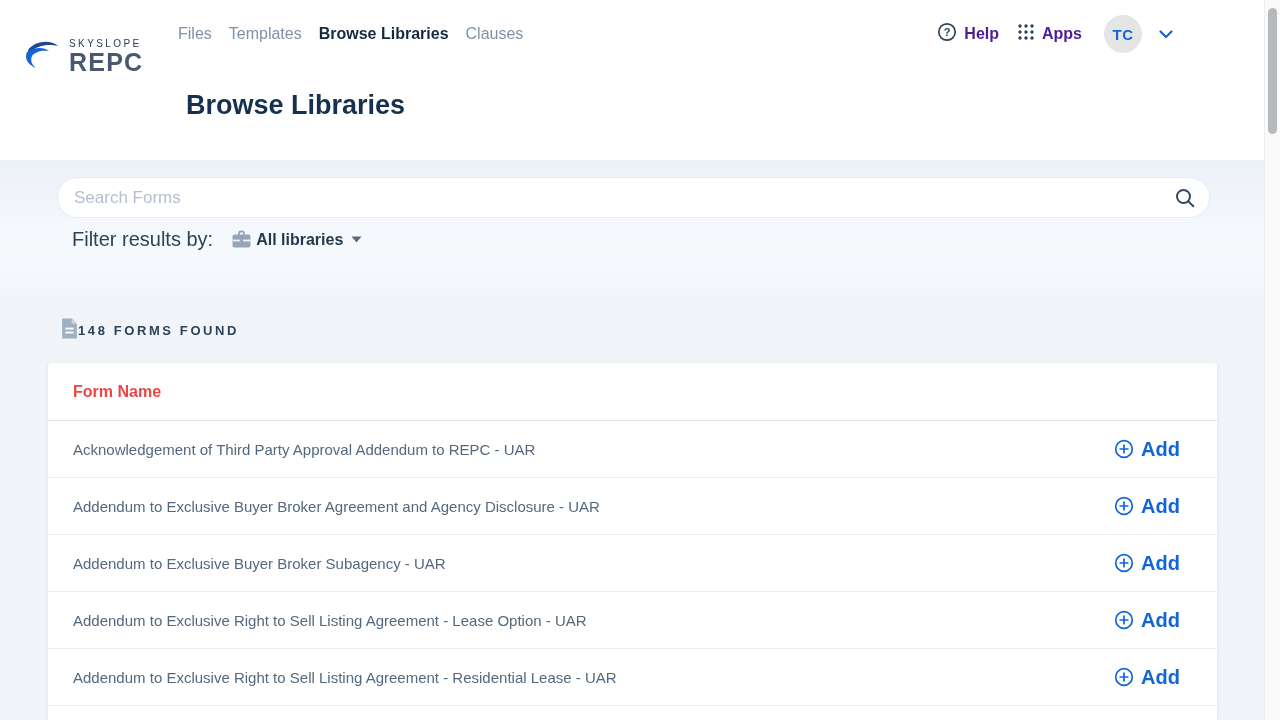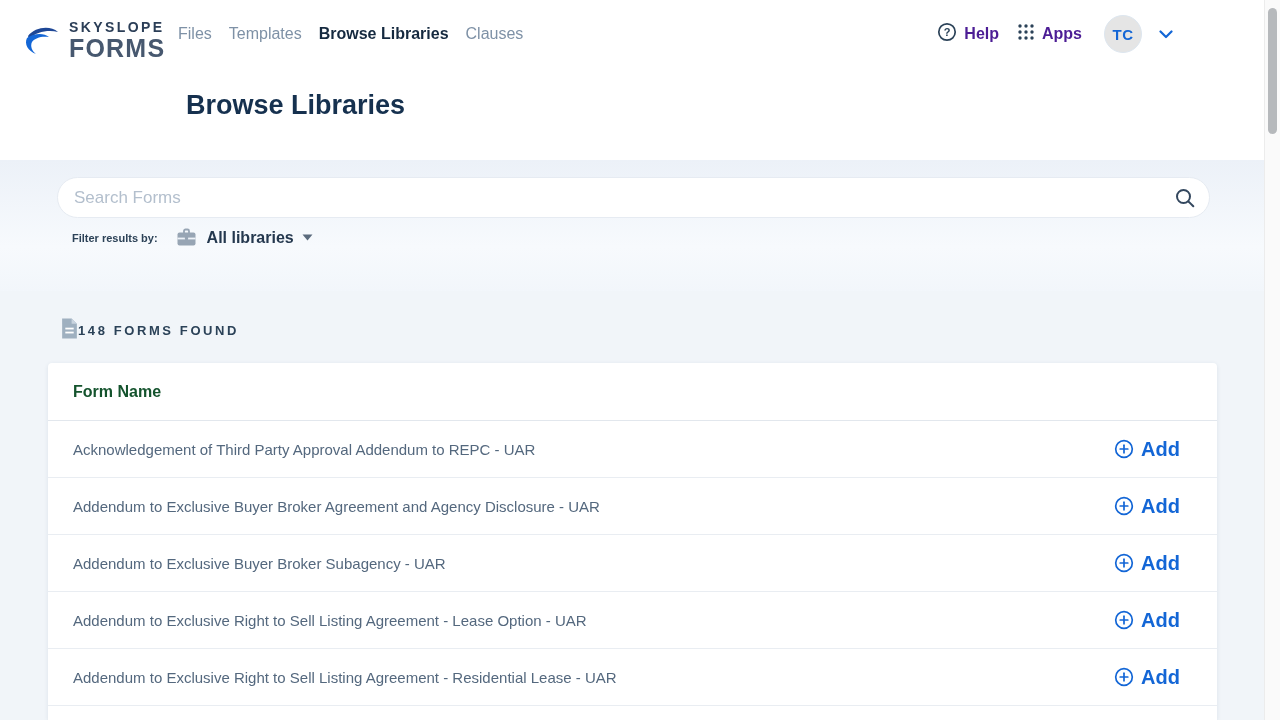--- a/index.html
+++ b/index.html
@@ -4,21 +4,21 @@
 <style>
   * { margin:0; padding:0; box-sizing:border-box; }
   html,body { width:1280px; height:720px; overflow:hidden; }
   body { font-family:"Liberation Sans", sans-serif; background:#fff; position:relative; }
 
   
   .header { position:absolute; top:0; left:0; width:1280px; height:160px; background:#ffffff; }
   .logo { position:absolute; left:22px; top:19px; display:flex; align-items:flex-end; gap:7px; }
   .logo-mark { width:40px; height:36px; }
   .logo-text { display:flex; flex-direction:column; padding-bottom:2px; }
-  .logo-top { font-size:14px; letter-spacing:2.4px; color:#2b3e57; font-weight:bold; }
+  .logo-top { font-size:10px; letter-spacing:2.4px; color:#2b3e57; font-weight:normal;margin-top:19px; }
   .logo-bottom { font-size:25px; letter-spacing:1.2px; color:#47586f; font-weight:600; line-height:1.05; }
 
   .nav { position:absolute; left:178px; top:25px; display:flex; gap:17px; font-size:16px; }
   .nav-item { color:#7e91a6; cursor:pointer; white-space:nowrap; }
   .nav-item.active { color:#15293f; font-weight:bold; }
 
   .header-right { position:absolute; top:14px; right:107px; height:40px; display:flex; align-items:center; }
   .hdr-action { display:flex; align-items:center; gap:7px; cursor:pointer; }
   .hdr-action-label { font-size:16px; font-weight:bold; color:#4c1d95; }
   .sp18 { width:18px; } .sp22 { width:22px; } .sp17 { width:17px; }
@@ -34,35 +34,35 @@
                     background:linear-gradient(180deg,#ecf1f8 0%,#f7fafd 52%,#eef3f9 100%);
                     border-bottom:1px solid #d9dee6; }
   .search-pill { position:absolute; left:57px; top:17px; width:1153px; height:41px; border-radius:21px;
                  background:#fff; border:1px solid #e6ebf2; display:flex; align-items:center; }
   .search-input { border:none; outline:none; flex:1; padding:0 16px; font-size:17px; color:#33475e;
                   background:transparent; font-family:"Liberation Sans", sans-serif; }
   .search-input::placeholder { color:#b3bfcd; }
   .search-icon-btn { margin-right:13px; display:flex; cursor:pointer; }
 
   .filter-row { position:absolute; left:72px; top:68px; display:flex; align-items:center; }
-  .filter-label { font-size:11px; color:#2c4257;font-weight:bold; }
+  .filter-label { font-size:20px; color:#2c4257; }
   .filter-dropdown { display:flex; align-items:center; margin-left:18px; cursor:pointer; }
   .briefcase { display:flex; }
-  .filter-value { font-weight:bold; color:#24384e; font-size:16px; margin-left:10px; }
+  .filter-value { font-weight:bold; color:#24384e; font-size:16px; margin-left:4px; }
   .caret { margin-left:8px; display:flex; }
 
   
   .forms-section { position:absolute; top:291px; left:0; width:1280px; height:429px; background:#f1f5f9; }
   .results-header { position:absolute; left:61px; top:27px; display:flex; align-items:center; }
   .results-label { font-size:13px; font-weight:bold; letter-spacing:2.6px; color:#2b4258; }
 
   .table-card { position:absolute; left:48px; top:72px; width:1169px; height:357px; background:#fff;
                 border-radius:4px 4px 0 0; box-shadow:0 1px 4px rgba(27,58,94,0.10); overflow:hidden; }
   .table-header { height:58px; display:flex; align-items:center; padding:0 25px; font-size:16px;
-                  font-weight:bold; color:#14532d; border-bottom:1px solid #e2e7ed; }
+                  font-weight:bold; color:#ef4444; border-bottom:1px solid #e2e7ed; }
   .table-row { height:57px; display:flex; align-items:center; justify-content:space-between;
                padding:0 37px 0 25px; border-bottom:1px solid #e9edf2; }
   .row-name { font-size:15px; color:#54687e; }
   .add-btn { display:flex; align-items:center; gap:7px; color:#1366d6; font-weight:bold;
              font-size:20px; cursor:pointer; }
 
   
   .scrollbar { position:absolute; right:0; top:0; width:16px; height:720px; background:#fafafa;
                border-left:1px solid #ececec; z-index:50; }
   .scroll-thumb { position:absolute; left:3px; top:8px; width:9px; height:126px; border-radius:5px;
@@ -75,21 +75,21 @@
 
   <div class="logo">
     <span>
       <svg class="logo-mark" viewBox="0 0 40 36">
         <path d="M6 13 C13 4 28 2 36 9 C27 6.5 14 8.5 7 16 Z" fill="#1e4796"></path>
         <path d="M5 15 C12 10 22 10 27 14 C19 13 13 15 10 19 C8 23 10 28 14 31 C6 28 2 21 5 15 Z" fill="#1366d6"></path>
       </svg>
     </span>
     <span class="logo-text">
       <span class="logo-top">SKYSLOPE</span>
-      <span class="logo-bottom">FORMS</span>
+      <span class="logo-bottom">REPC</span>
     </span>
   </div>
 
   <div class="nav">
     <span class="nav-item">Files</span>
     <span class="nav-item">Templates</span>
     <span class="nav-item active">Browse Libraries</span>
     <span class="nav-item">Clauses</span>
   </div>
 

